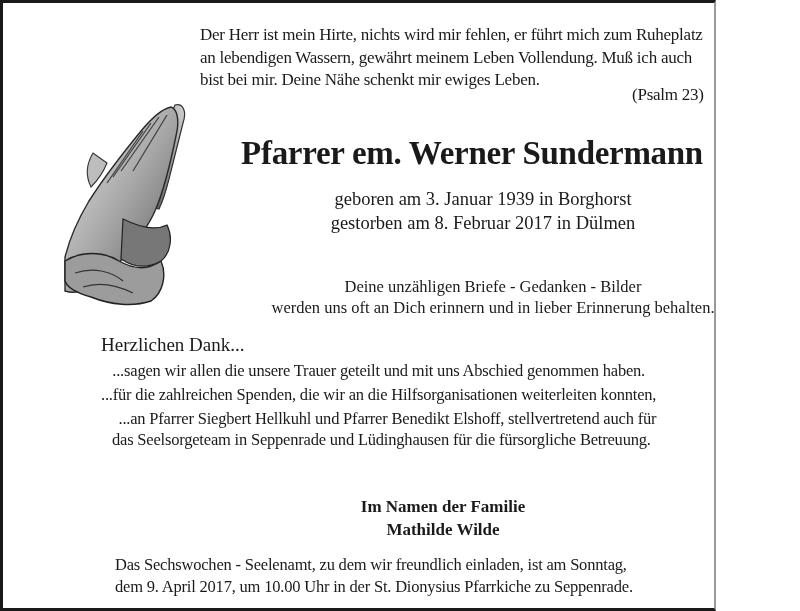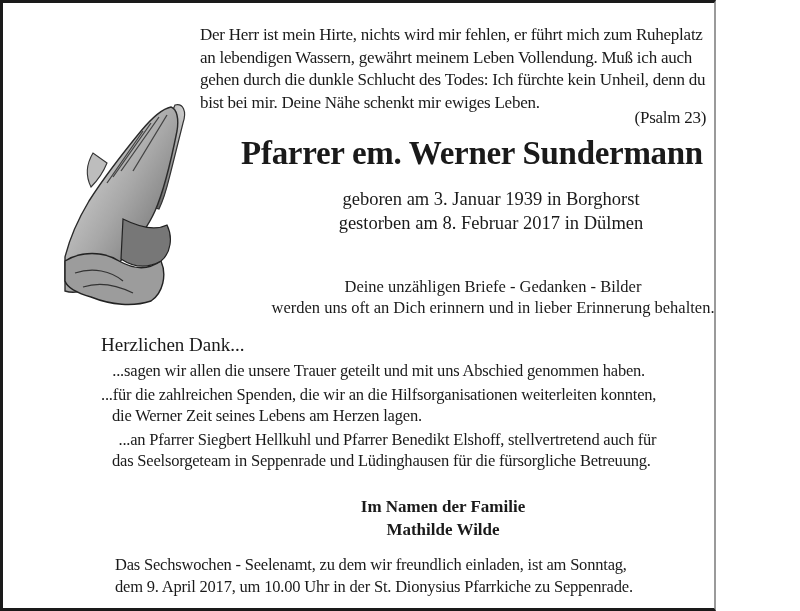--- a/index.html
+++ b/index.html
@@ -5,40 +5,39 @@
   html, body { margin: 0; padding: 0; background: #ffffff; }
   body { width: 800px; height: 611px; position: relative; overflow: hidden; font-family: "Liberation Serif", "DejaVu Serif", serif; color: #1a1a1a; }
   .frame { position: absolute; left: 0; top: 0; width: 716px; height: 611px; box-sizing: border-box;
     border-top: 3px solid #1a1a1a; border-left: 3px solid #1a1a1a; border-bottom: 3px solid #1a1a1a; border-right: 2px solid #9a9a9a; background: #fff; }
   .abs { position: absolute; white-space: nowrap; }
   .psalm { left: 197px; top: 21px; font-size: 17px; line-height: 22.5px; letter-spacing: -0.25px; }
   .psalm .line { display: block; height: 22.5px; }
   .psalm .ref { position: absolute; right: 0; margin-top: 15px; }
   .hands { position: absolute; left: 60px; top: 98px; width: 125px; height: 210px; }
   .name { left: 0; width: 938px; top: 130px; text-align: center; font-weight: bold; font-size: 33px; line-height: 40px; letter-spacing: -0.3px; }
-  .dates { left: 188px; width: 600px; top: 185px; text-align: center; font-size: 18.5px; line-height: 23.5px; }
+  .dates { left: 180px; width: 600px; top: 185px; text-align: center; font-size: 18.5px; line-height: 23.5px; }
   .dates .line, .memory .line, .closing .line { display: block; }
   .memory { left: 180px; width: 620px; top: 273px; text-align: center; font-size: 16.5px; line-height: 21px; }
   .thanks-title { left: 98px; top: 330px; font-size: 19px; line-height: 24px; }
   .thanks { left: 98px; top: 357px; font-size: 16.5px; line-height: 21px; letter-spacing: -0.2px; }
   .thanks .item { display: block; margin-bottom: 3px; }
   .thanks .cont { display: block; padding-left: 11px; }
   .family { left: 0; width: 880px; top: 492px; text-align: center; font-weight: bold; font-size: 17px; line-height: 23px; }
   .family .line { display: block; }
   .closing { left: 112px; top: 551px; font-size: 16.5px; line-height: 22px; letter-spacing: -0.2px; }
 </style>
 </head>
 <body>
 
 <div class="frame">
 
   <div class="abs psalm">
     <span class="line">Der Herr ist mein Hirte, nichts wird mir fehlen, er führt mich zum Ruheplatz</span>
     <span class="line">an lebendigen Wassern, gewährt meinem Leben Vollendung. Muß ich auch</span>
-    <span class="line">gehen durch die dunkle Schlucht des Todes: Ich fürchte kein Unheil, denn du</span>
     <span class="line" style="position:relative;">
       <span>bist bei mir. Deine Nähe schenkt mir ewiges Leben.</span>
       <span class="ref" style="right:-1px;">(Psalm 23)</span>
     </span>
   </div>
 
   <div class="hands">
     <svg width="125" height="210" viewBox="0 0 125 210" xmlns="http://www.w3.org/2000/svg">
       <defs>
         <linearGradient id="hg" x1="0" y1="0" x2="1" y2="1">
@@ -79,21 +78,20 @@
   </div>
 
   <div class="abs thanks-title">Herzlichen Dank...</div>
 
   <div class="abs thanks">
     <span class="item">
       <span style="display:block;text-align:center;">...sagen wir allen die unsere Trauer geteilt und mit uns Abschied genommen haben.</span>
     </span>
     <span class="item">
       <span style="display:block;">...für die zahlreichen Spenden, die wir an die Hilfsorganisationen weiterleiten konnten,</span>
-      <span class="cont">die Werner Zeit seines Lebens am Herzen lagen.</span>
     </span>
     <span class="item">
       <span style="display:block;text-align:right;">...an Pfarrer Siegbert Hellkuhl und Pfarrer Benedikt Elshoff, stellvertretend auch für</span>
       <span class="cont">das Seelsorgeteam in Seppenrade und Lüdinghausen für die fürsorgliche Betreuung.</span>
     </span>
   </div>
 
   <div class="abs family">
     <span class="line">Im Namen der Familie</span>
     <span class="line">Mathilde Wilde</span>

